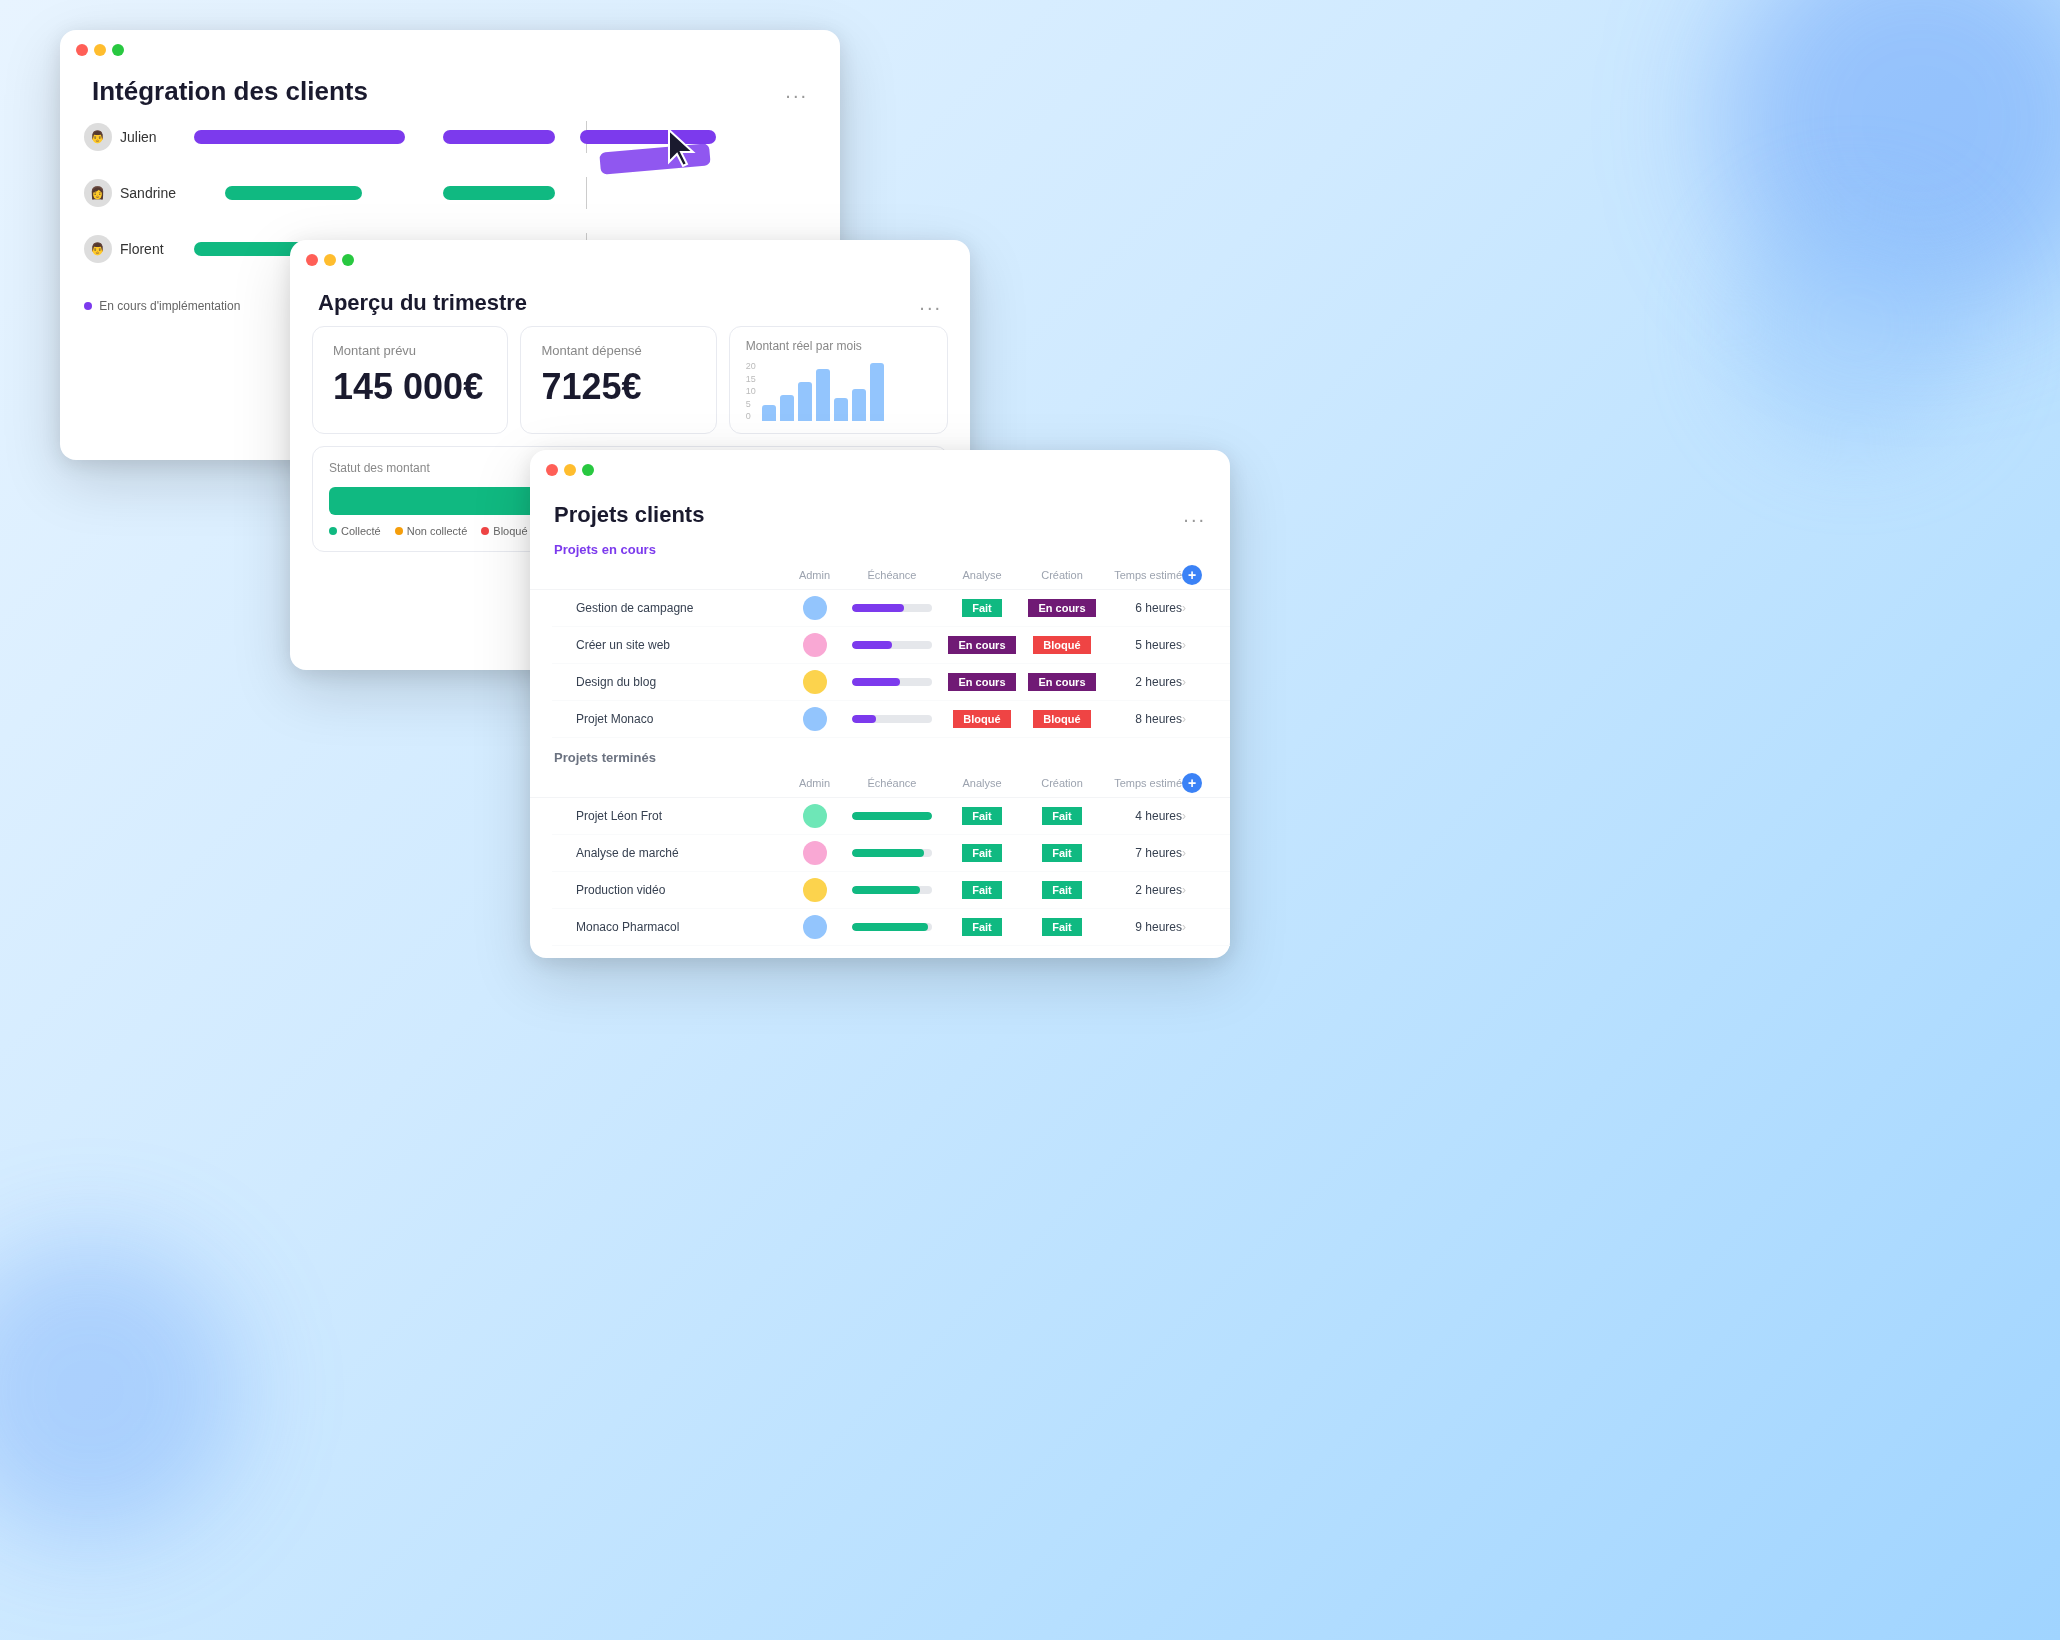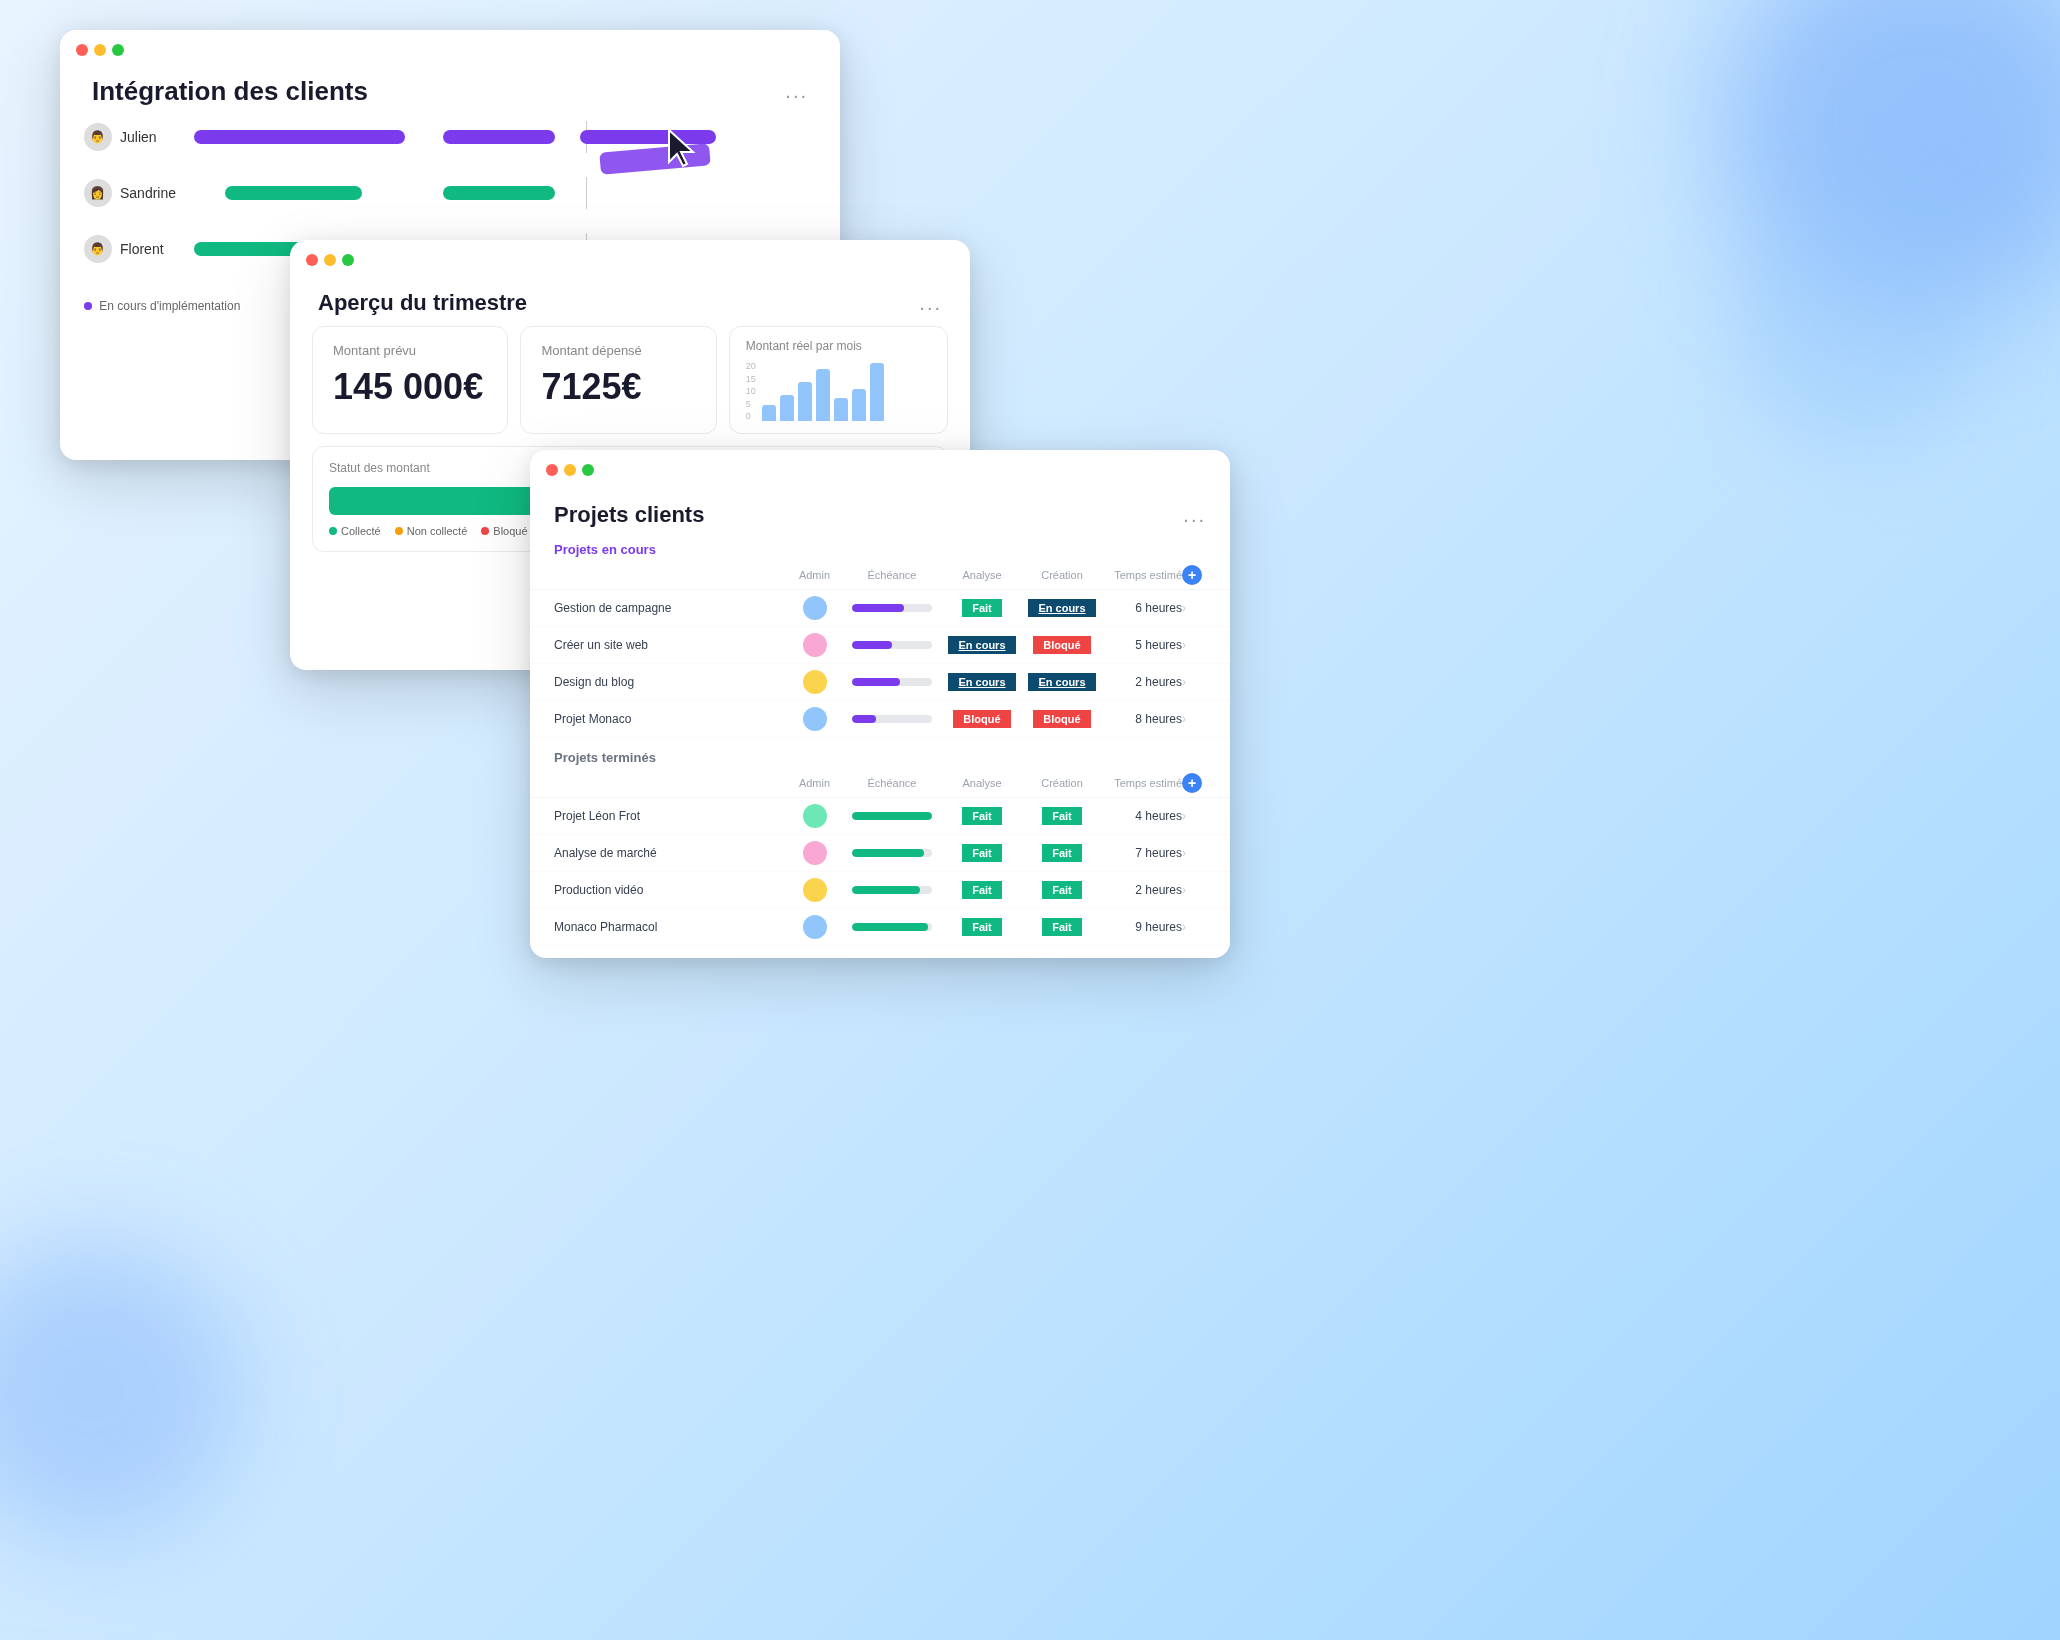--- a/index.html
+++ b/index.html
@@ -274,20 +274,21 @@
     .proj-col-plus { width: 24px; }
 
     
     .proj-row {
       display: flex;
       align-items: center;
       padding: 6px 24px;
       border-bottom: 1px solid #f9fafb;
       font-size: 12px;
       color: #374151;
+      margin-left: 22px;
     }
 
     .proj-echeance-bar {
       width: 80px;
       height: 8px;
       border-radius: 4px;
       background: #e5e7eb;
       overflow: hidden;
       margin: 0 auto;
     }
@@ -300,21 +301,21 @@
 
     .badge {
       border-radius: 0;
       padding: 3px 10px;
       font-size: 11px;
       font-weight: 600;
       text-align: center;
       display: inline-block;
     }
     .badge-green { background: #10b981; color: white; }
-    .badge-orange { background: #0c4a6e; color: white; text-decoration: underline; }
+    .badge-orange { background: #701a75; color: white; }
     .badge-red { background: #ef4444; color: white; }
 
     .plus-icon {
       width: 20px; height: 20px;
       border-radius: 50%;
       background: #3b82f6;
       color: white;
       display: flex; align-items: center; justify-content: center;
       font-size: 14px;
       font-weight: 700;

